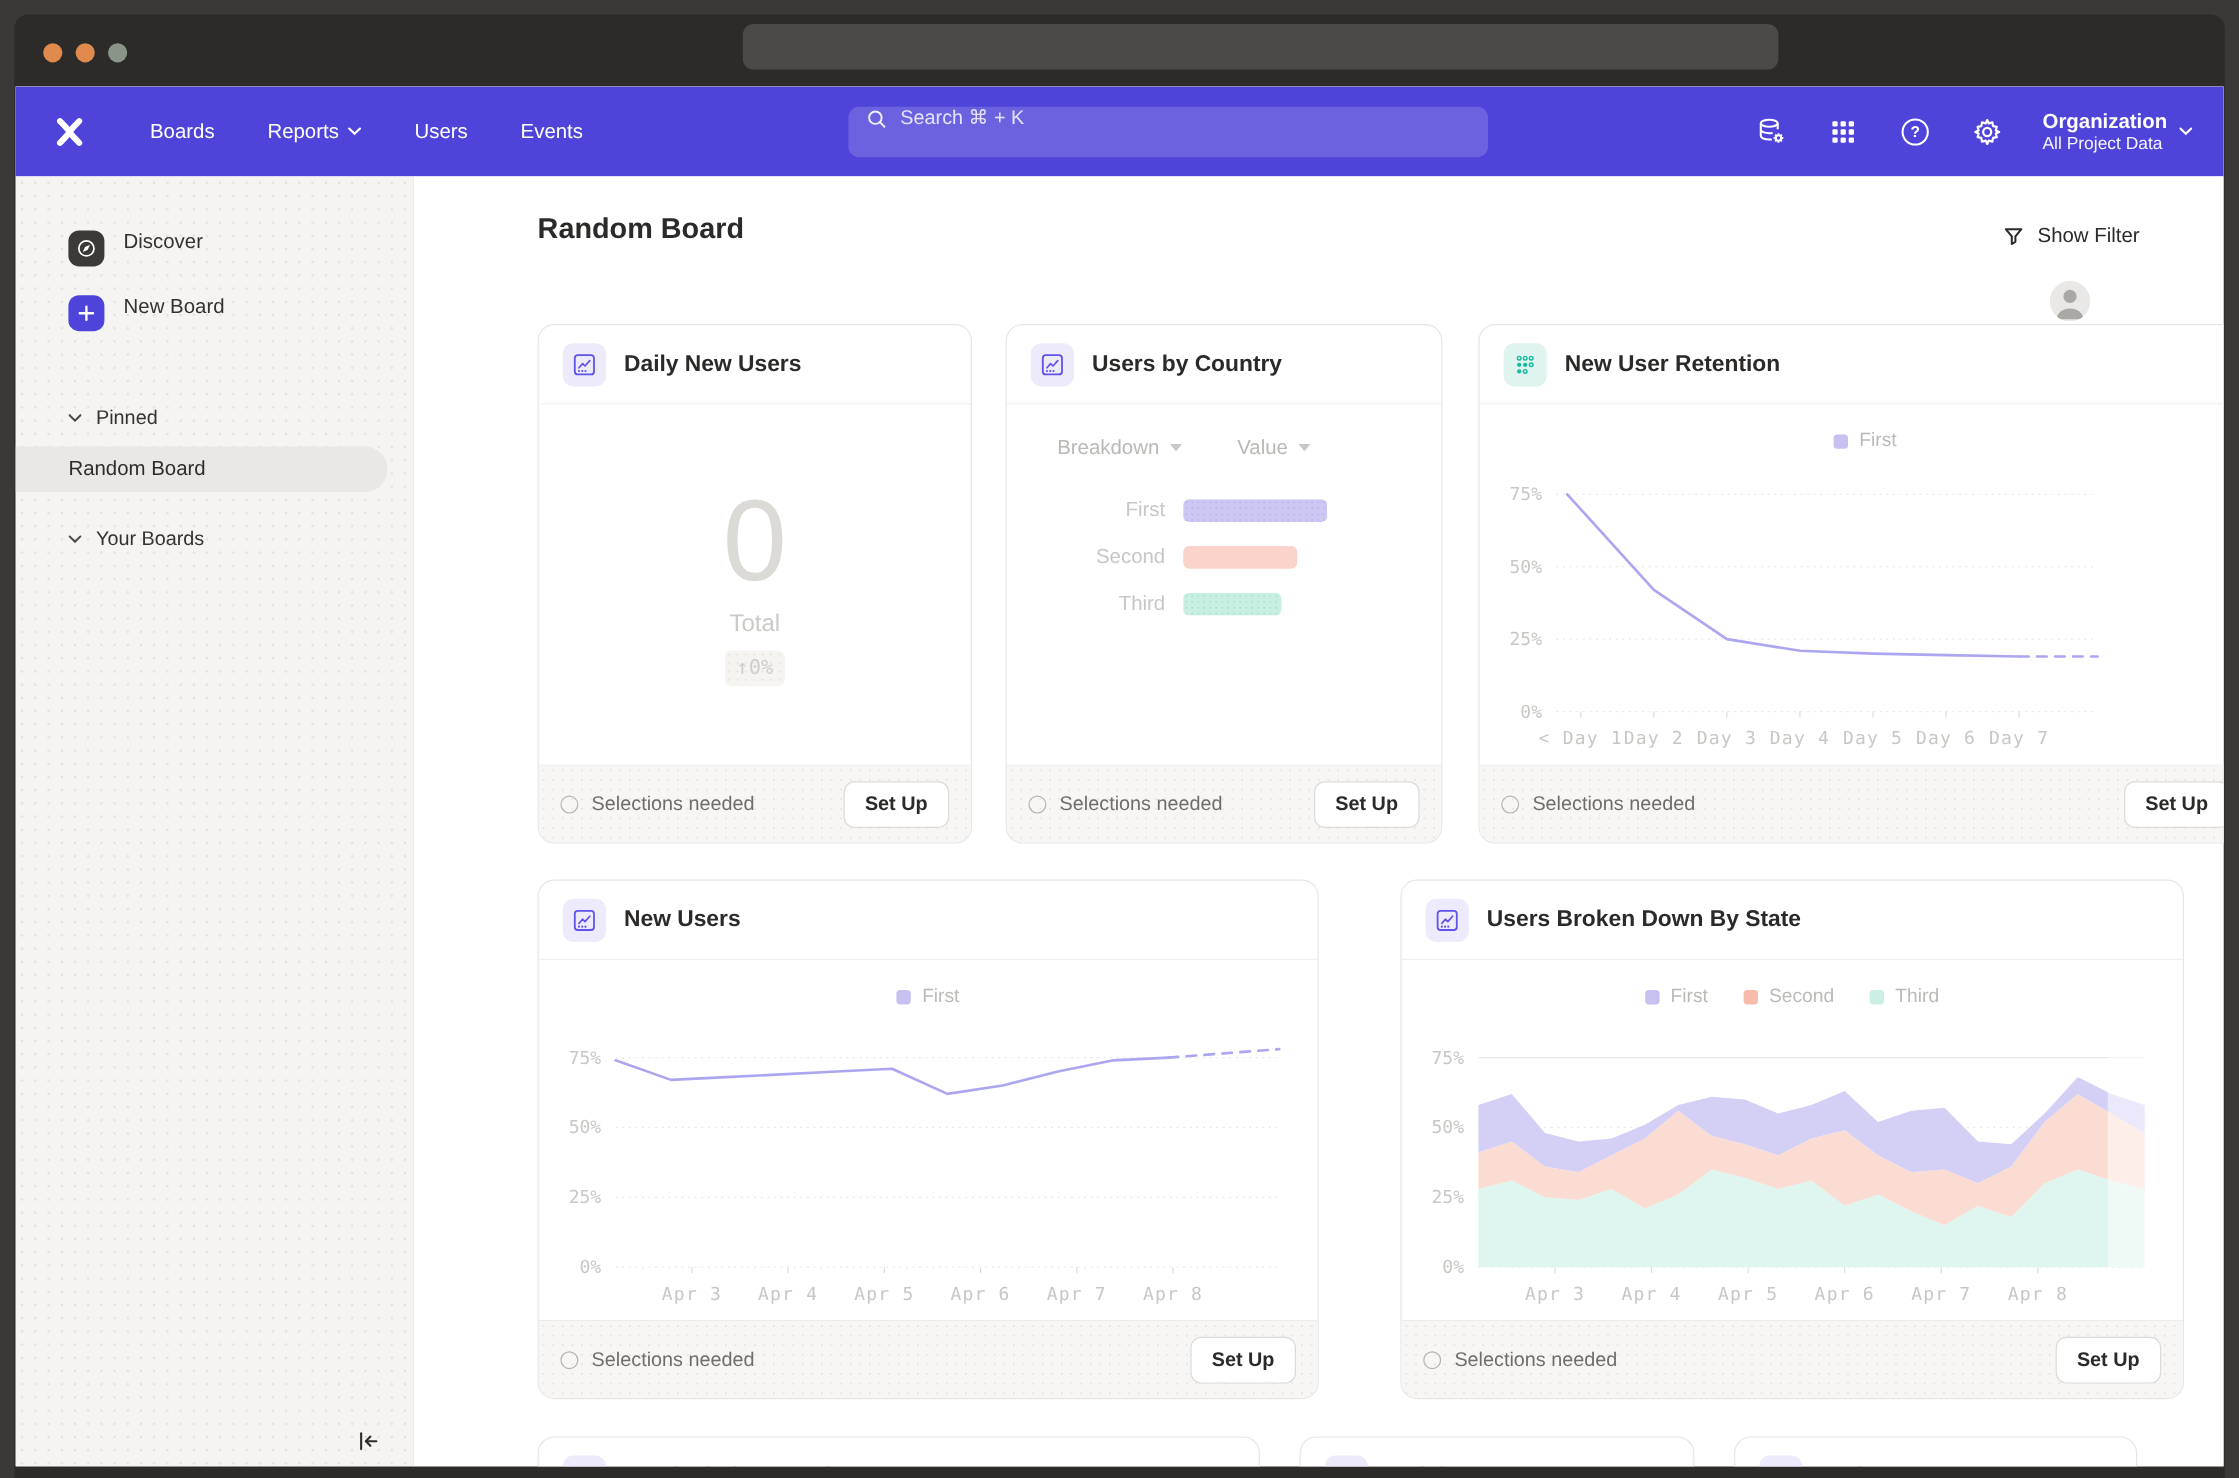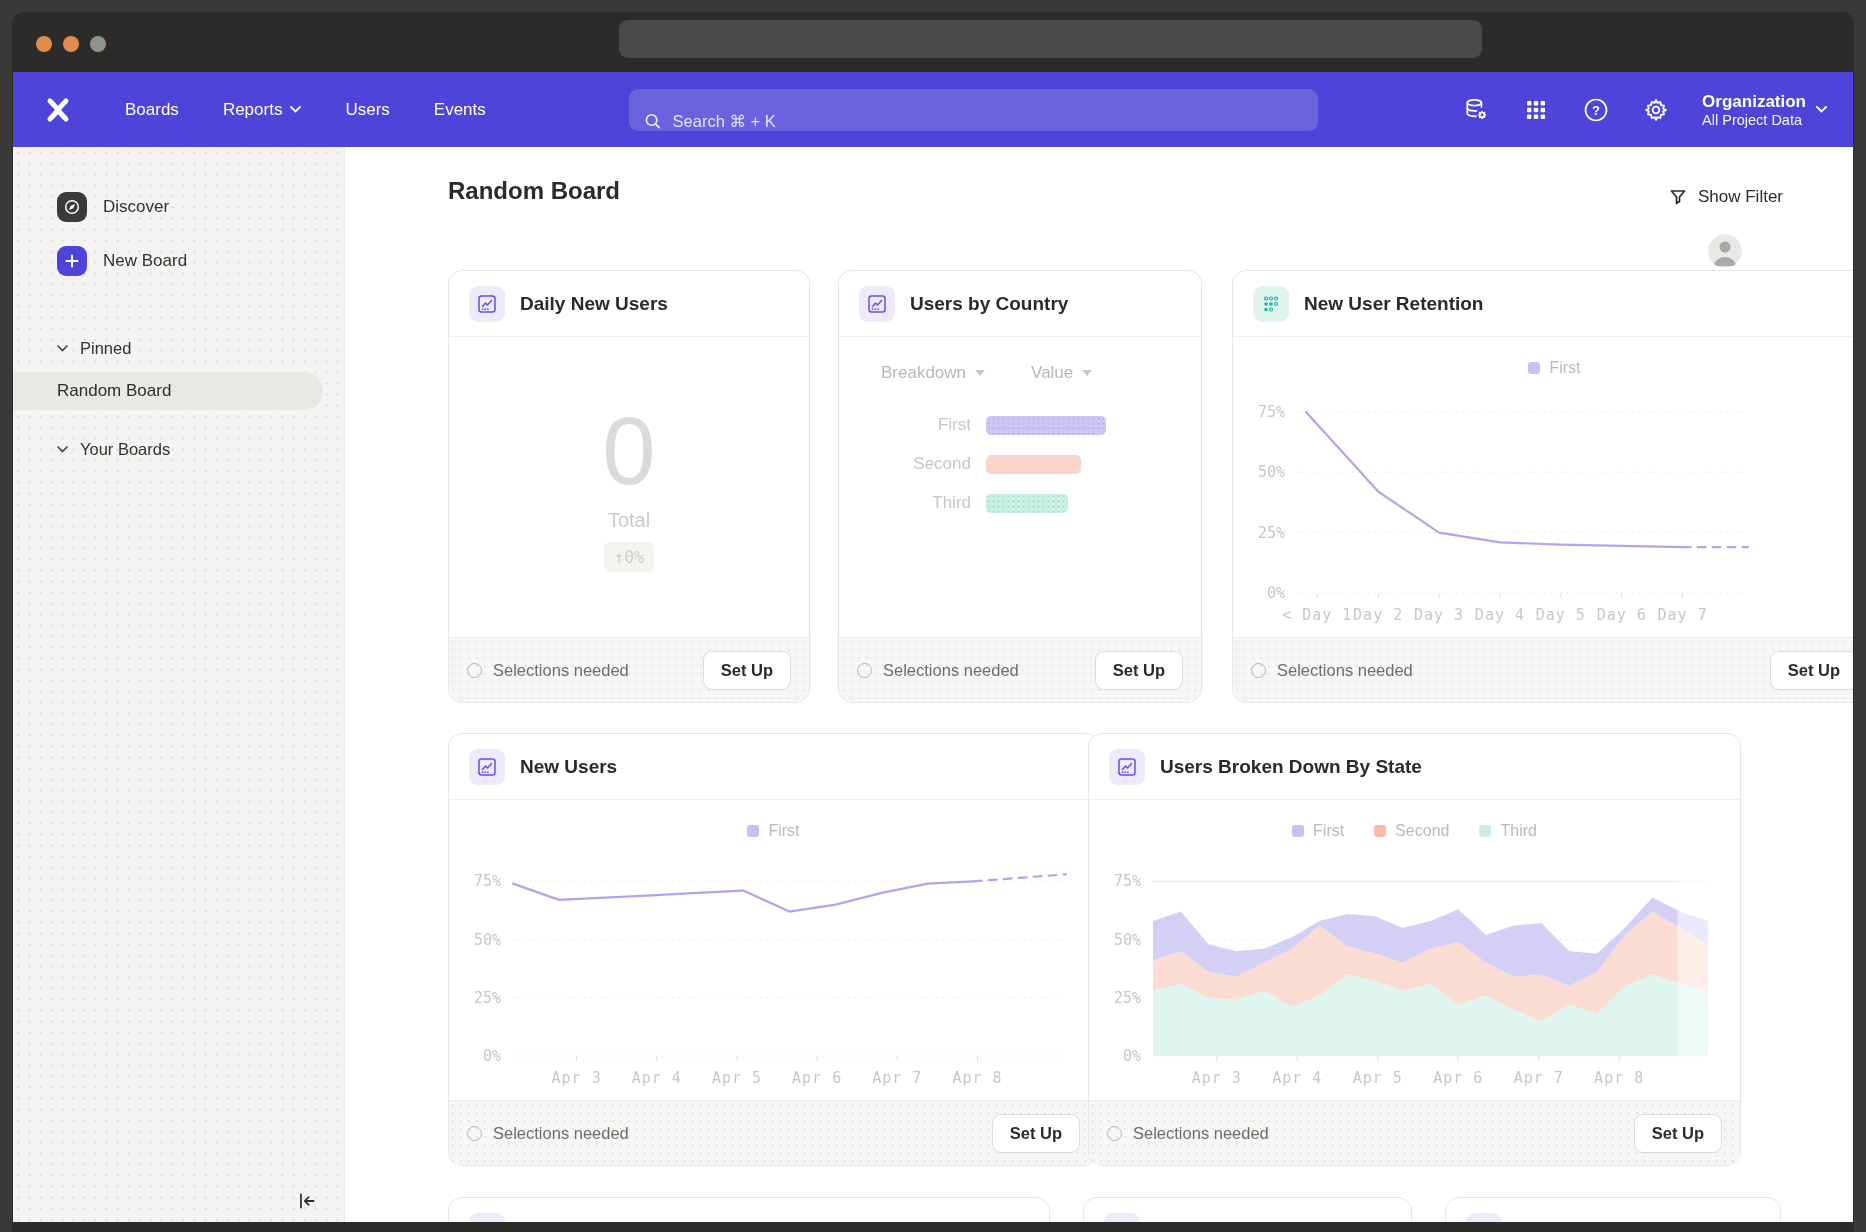--- a/index.html
+++ b/index.html
@@ -19,37 +19,37 @@
          background:#fff; display:flex; flex-direction:column; overflow:hidden; }
 
   
   .nav { height:75px; flex:none; background:#4F44DA; display:flex; align-items:center;
          padding:0 26px 0 30px; color:#fff; }
   .nav-left { display:flex; align-items:center; gap:44px; }
   .logo { width:30px; height:30px; display:grid; place-items:center; margin-right:8px; cursor:pointer; }
   .nav-link { font-size:17px; font-weight:500; color:#fff; display:flex; align-items:center; gap:8px; cursor:pointer; white-space:nowrap; }
   .chev { display:inline-block; }
   .nav-search { flex:1; display:flex; justify-content:center; padding:0 30px; }
-  .searchbox { width:689px; height:42px; background:rgba(255,255,255,0.16); border-radius:9px;
-               display:flex; align-items:flex-end; gap:10px; padding:0 14px; }
+  .searchbox { width:533px; height:42px; background:rgba(255,255,255,0.16); border-radius:9px;
+               display:flex; align-items:flex-start; gap:10px; padding:0 14px; }
   .searchbox input { background:transparent; border:none; outline:none; color:#fff;
                      font-size:16.5px; width:100%; font-family:"Liberation Sans",sans-serif; }
   .searchbox input::placeholder { color:rgba(255,255,255,0.82); }
   .nav-right { display:flex; align-items:center; gap:32px; }
   .nav-ic { width:28px; height:28px; display:grid; place-items:center; cursor:pointer; }
   .org { display:flex; align-items:center; gap:10px; cursor:pointer; }
   .org-name { font-size:17px; font-weight:700; line-height:1.25; }
   .org-sub { font-size:14.5px; font-weight:400; opacity:.95; }
 
   
   .shell { flex:1; display:flex; min-height:0; }
   .sidebar { width:332px; flex:none; position:relative; background:#F5F4F2;
              background-image:radial-gradient(#E1E0DD 1px, transparent 1.3px);
              background-size:11px 11px; border-right:1px solid #ECEBE9; }
-  .sb-item { display:flex; align-items:center; gap:16px; padding:9px 0 9px 44px;
+  .sb-item { display:flex; gap:16px; padding:9px 0 9px 44px;
              font-size:17px; font-weight:500; color:#33322F; cursor:pointer; }
   .sq-icon { width:30px; height:30px; border-radius:9px; display:grid; place-items:center; flex:none; }
   .sq-dark { background:#3B3A38; }
   .sq-purple { background:#4F44DA; color:#fff; font-size:20px; font-weight:400; }
   .sb-section { display:flex; align-items:center; gap:12px; padding-left:44px;
                 font-size:16.5px; font-weight:500; color:#33322F; cursor:pointer; }
   .sb-pill { margin-top:14px; width:310px; height:38px; background:#E9E8E5;
              border-radius:0 20px 20px 0; display:flex; align-items:center;
              padding-left:44px; font-size:17px; color:#2E2D2B; cursor:pointer; }
   .collapse-btn { position:absolute; right:24px; bottom:8px; width:26px; height:26px;
@@ -112,21 +112,21 @@
   .sw-second { background:#F6BBAB; }
   .sw-third { background:#CBEFE5; }
   .chart { position:absolute; left:0; right:0; top:44px; bottom:0; }
   .chart svg { display:block; }
 
   
   #card-daily     { left:103px; top:123px;  width:362px; height:433px; }
   #card-country   { left:493px; top:123px;  width:364px; height:433px; }
   #card-retention { left:887px; top:123px;  width:645px; height:433px; }
   #card-newusers  { left:103px; top:586px;  width:651px; height:433px; }
-  #card-state     { left:743px; top:586px;  width:653px; height:433px; }
+  #card-state     { left:822px; top:586px;  width:653px; height:433px; }
   #card-stacked   { left:103px; top:1050px; width:602px; height:140px; }
   #card-insights  { left:738px; top:1050px; width:329px; height:140px; }
   #card-active    { left:1100px;top:1050px; width:336px; height:140px; }
 </style>
 </head>
 <body>
 
 <div class="window">
   <div class="titlebar">
     <div class="lights">

